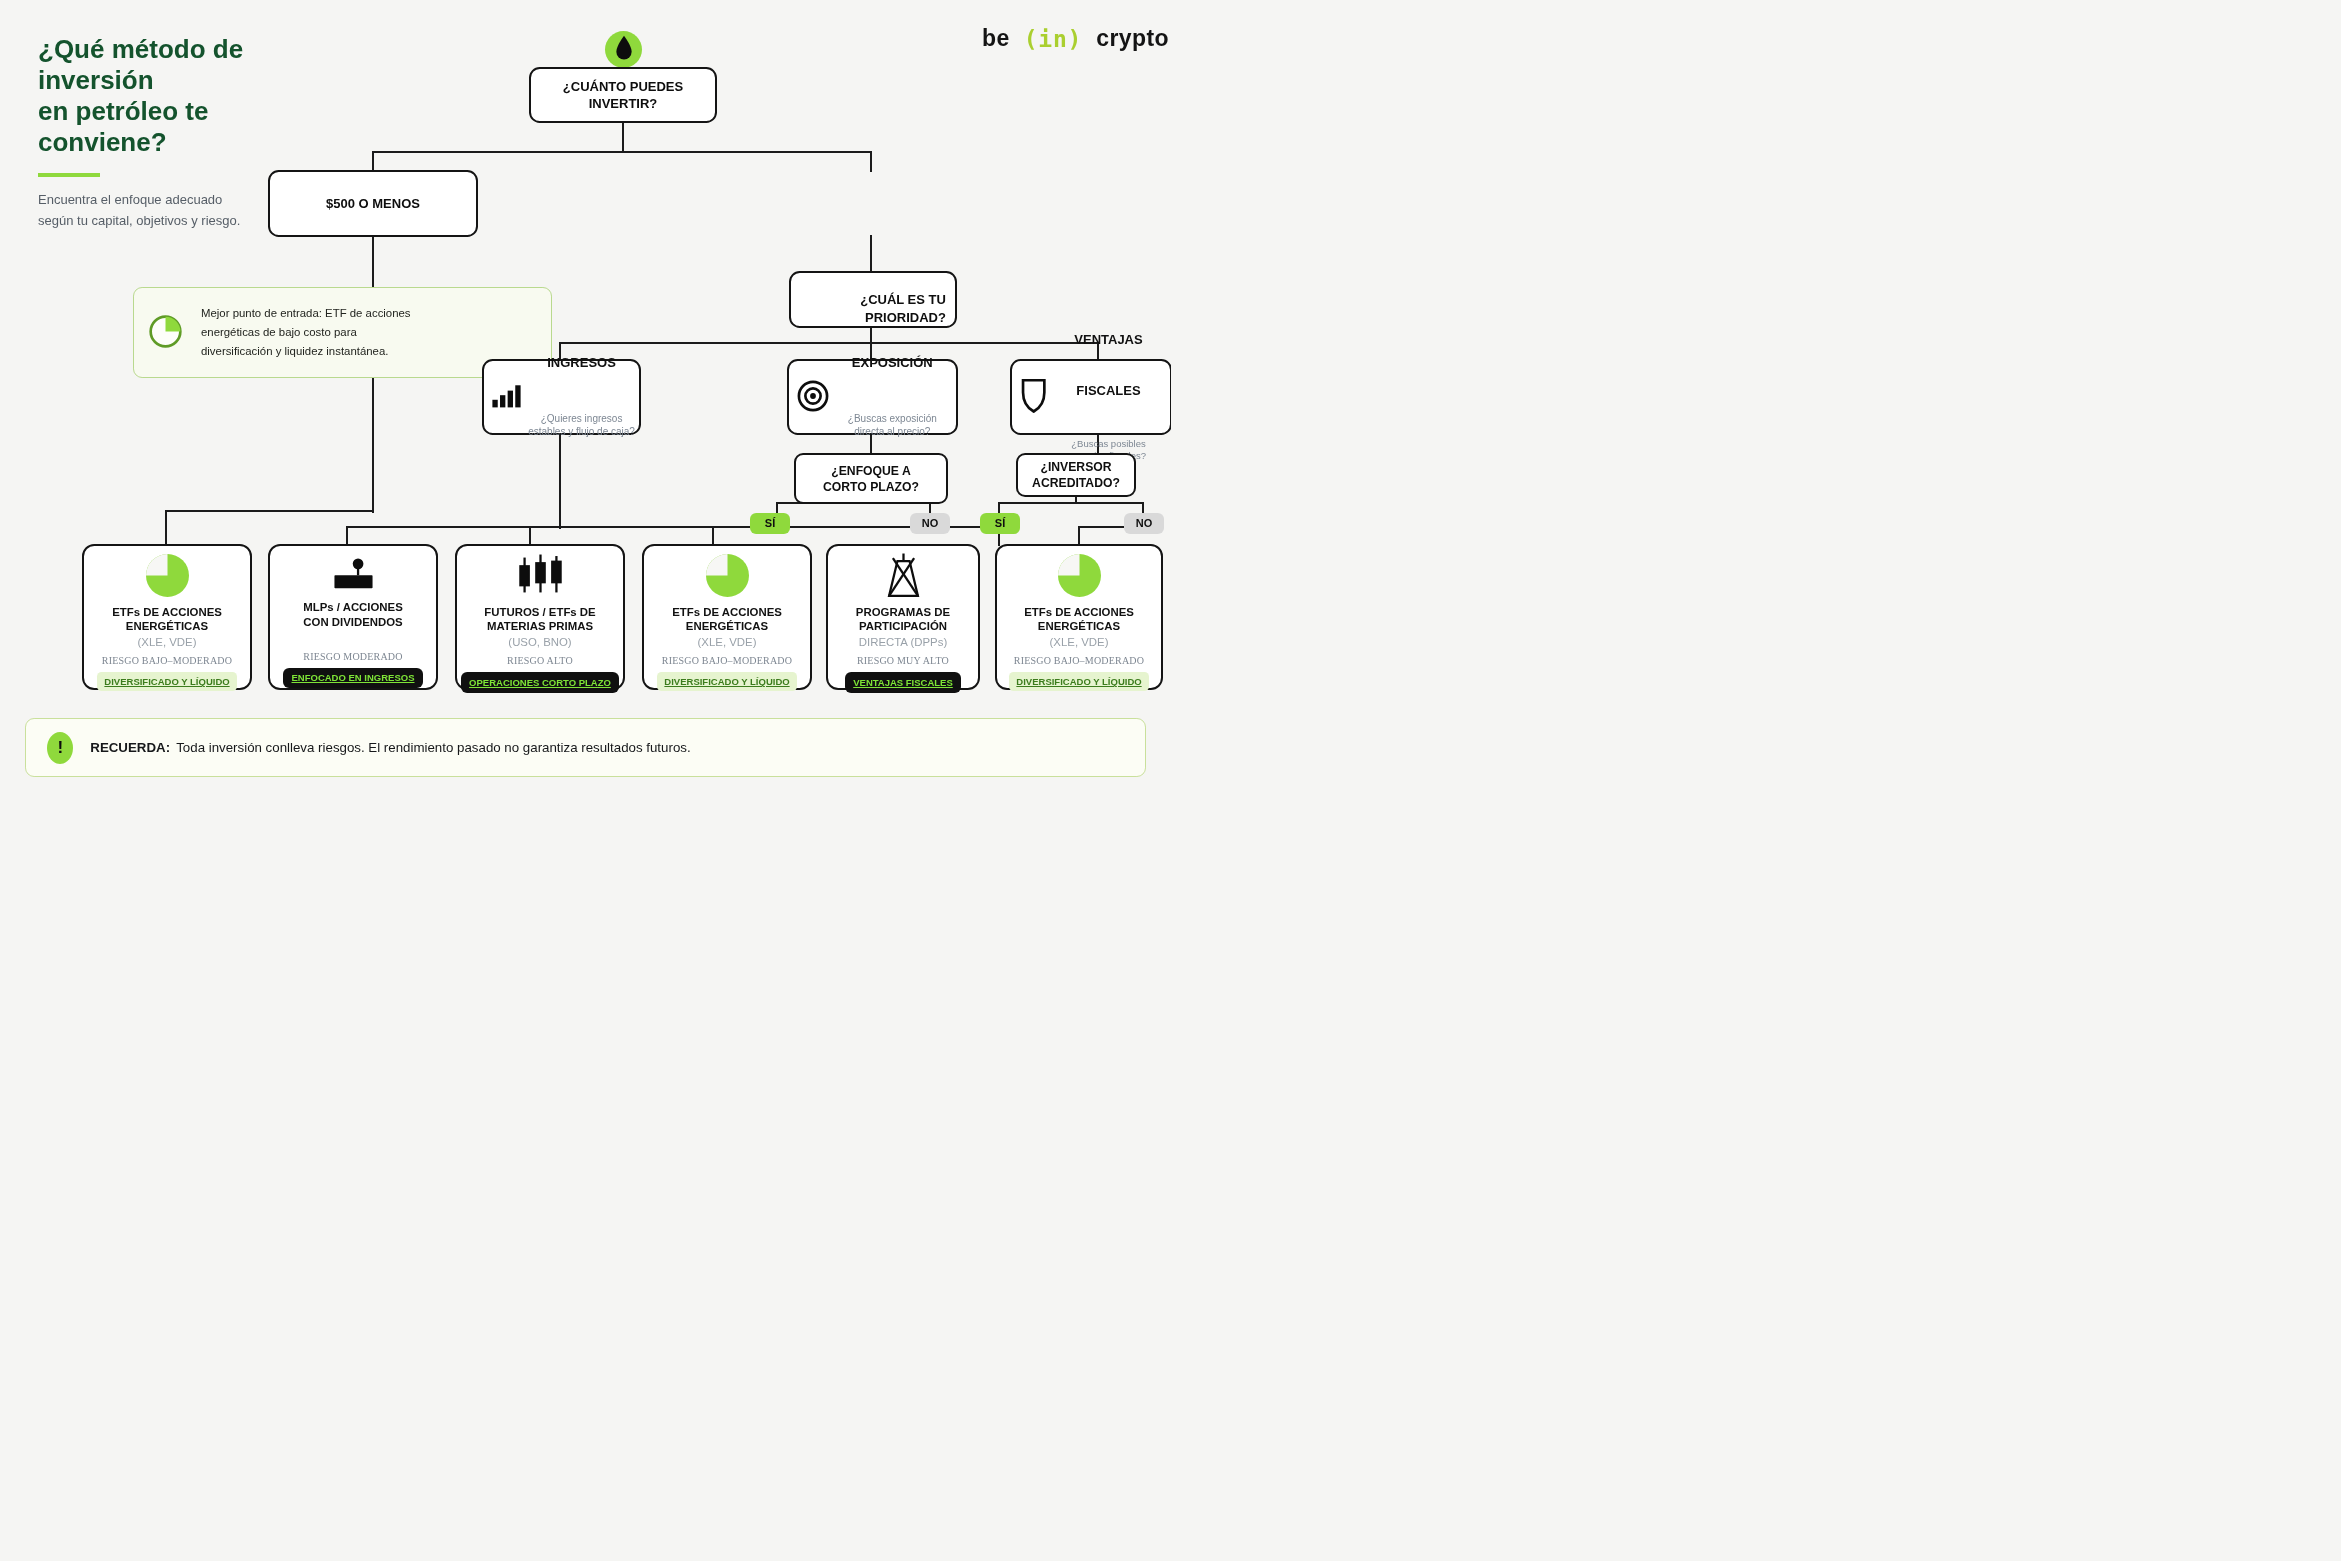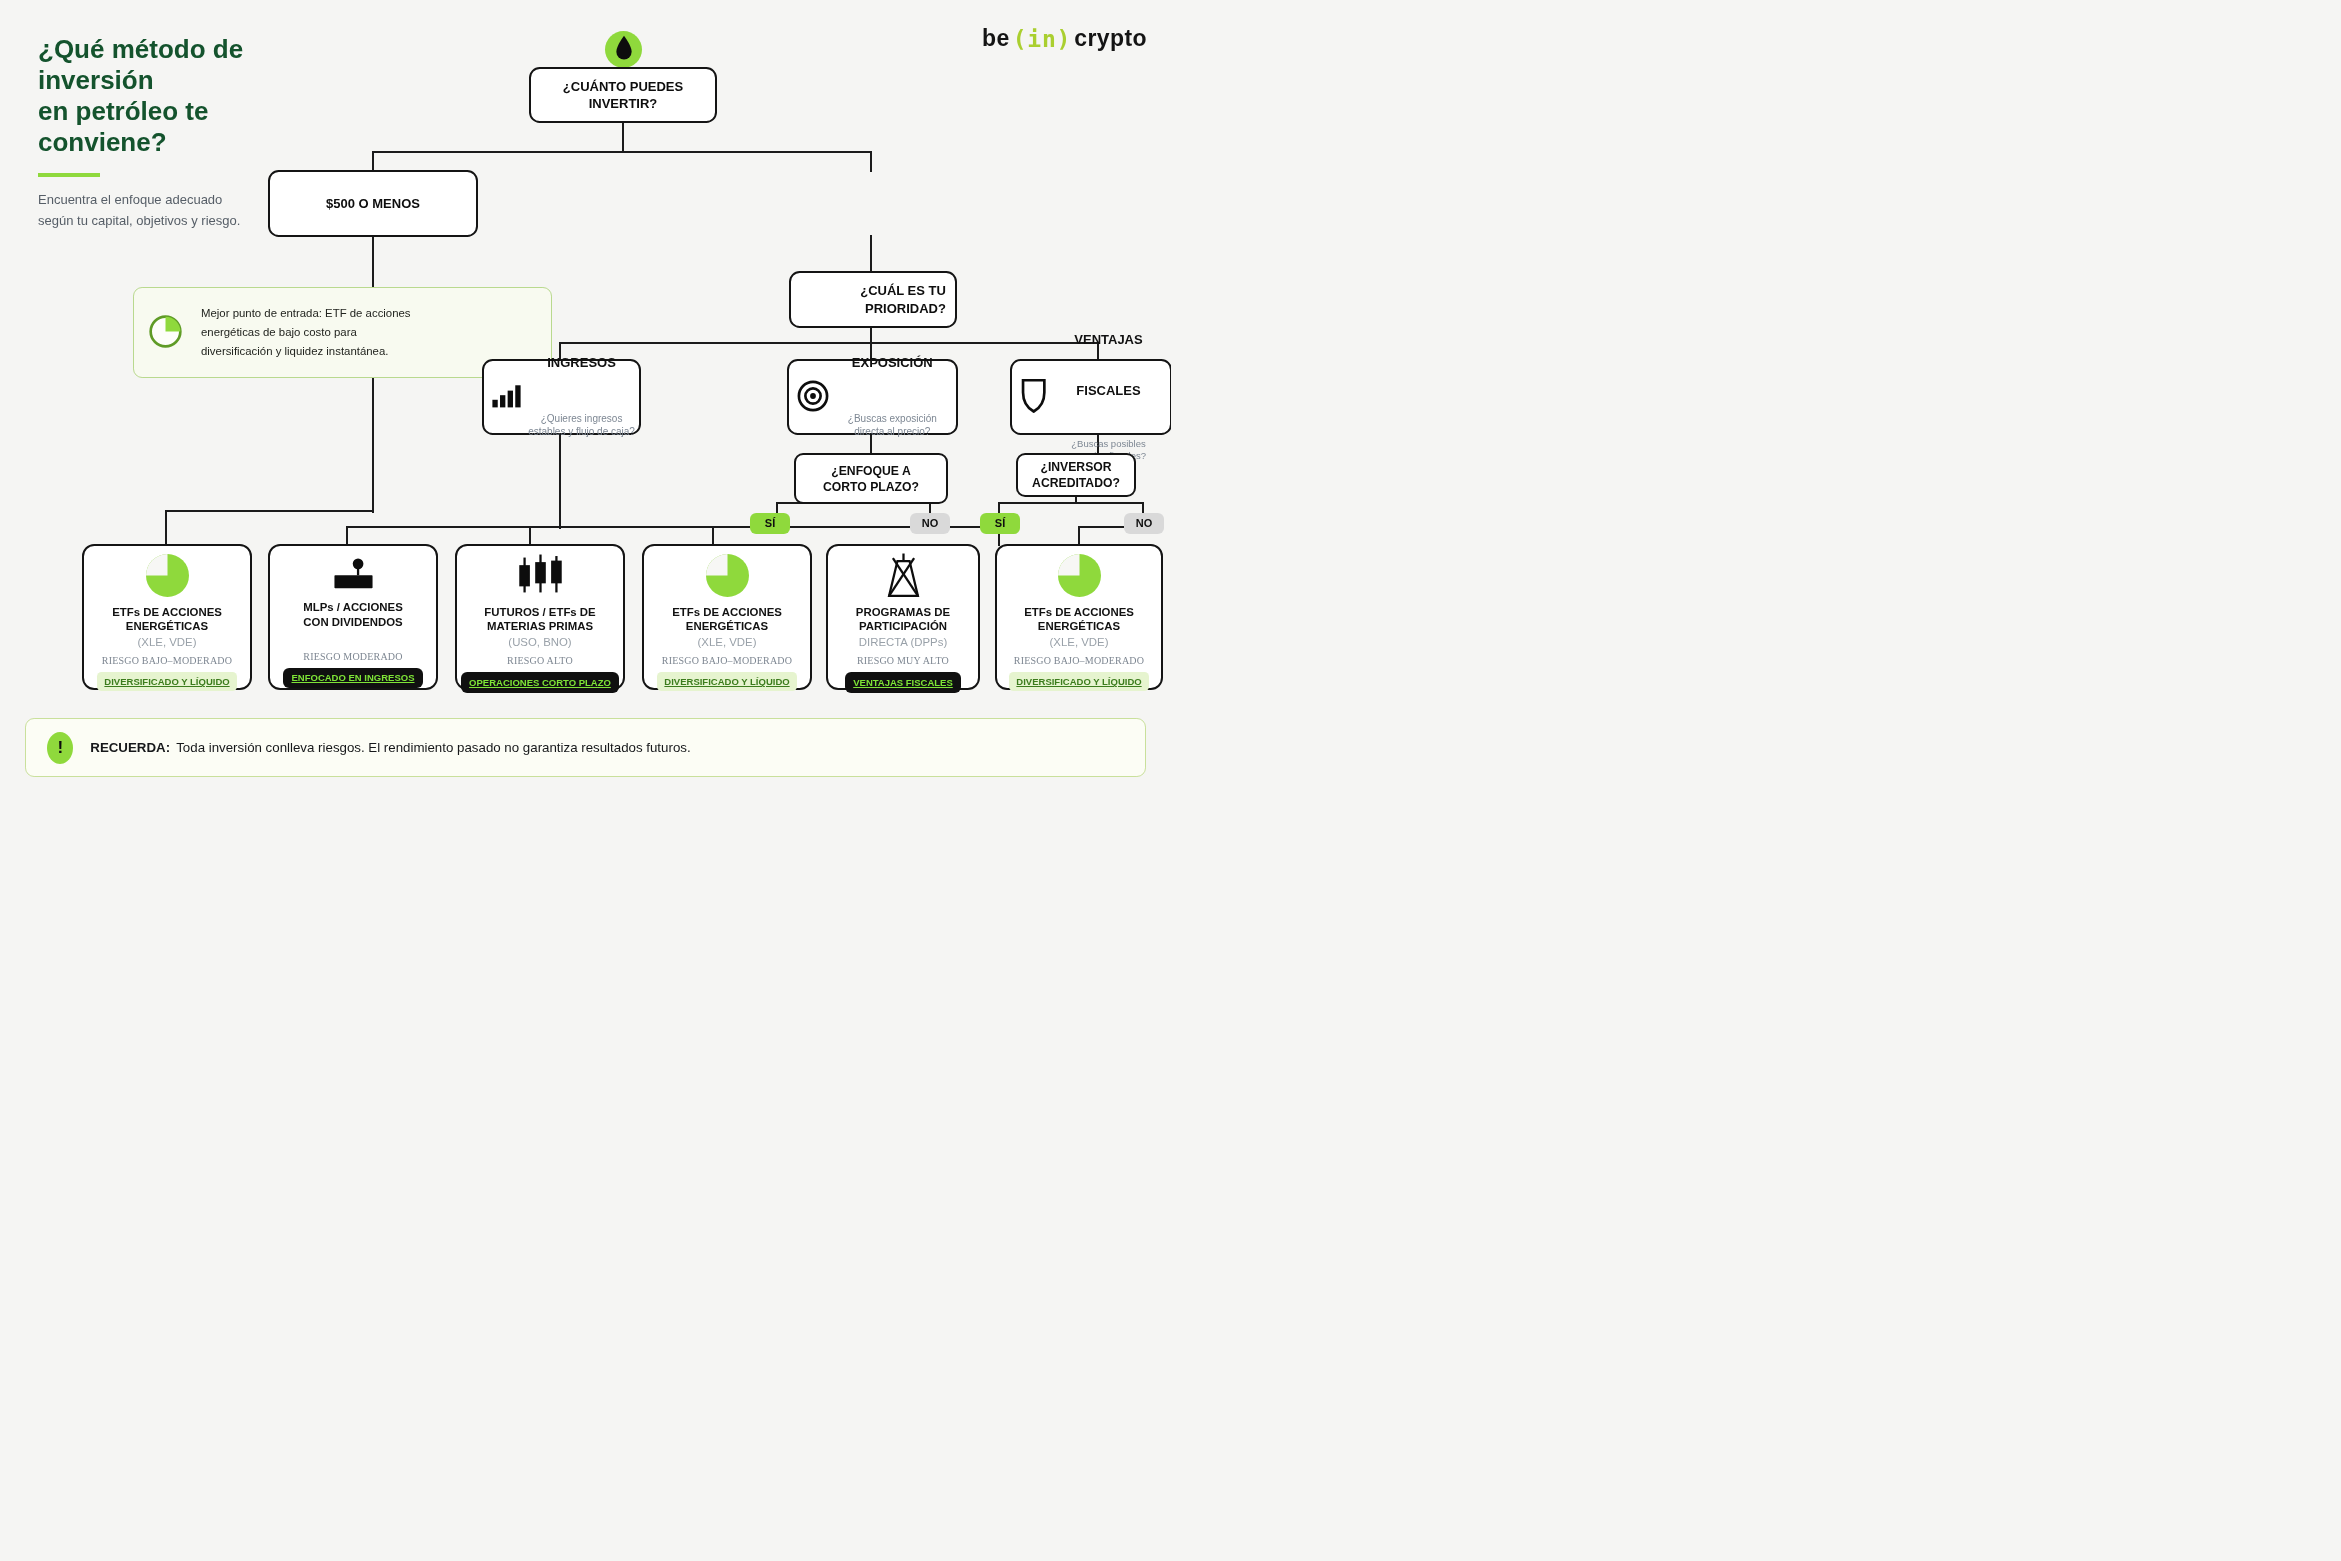--- a/index.html
+++ b/index.html
@@ -40,21 +40,21 @@
   
   .pbox{position:absolute;background:#fff;border:2.3px solid #141414;border-radius:10.7px;z-index:3;
         display:flex;align-items:center;padding:0 7.6px;gap:7.6px;}
   .pbox .ptext{flex:1;display:flex;flex-direction:column;align-items:center;text-align:center;gap:36px;}
   .pbox .ptitle{font-weight:bold;font-size:13px;line-height:15.2px;}
   .pbox .psub{color:var(--gray_text);font-size:10px;line-height:13.7px;margin-top:5.3px;white-space:nowrap;}
   .pbox .psub div{line-height:13.7px;}
   .pbox.small .psub{font-size:9.5px;margin-top:3px;}
   .pbox.small .psub div{line-height:12.2px;}
 
-  .right-align{align-items:flex-end !important;text-align:right !important;padding-right:9.1px;}
+  .right-align{align-items:flex-end !important;text-align:right !important;padding-right:9.1px;justify-content:flex-end;}
 
   
   .abadge{position:absolute;top:513px;width:40px;height:20.6px;border-radius:6.1px;z-index:4;
         display:flex;align-items:center;justify-content:center;font-weight:bold;font-size:11px;color:#101010;}
   .abadge.yes{background:var(--accent_green);}
   .abadge.no{background:#d9d9d9;}
 
   
   .card{position:absolute;top:544px;height:146px;background:#fff;border:2.3px solid #141414;border-radius:12.2px;
         z-index:3;display:flex;flex-direction:column;align-items:center;}
@@ -64,21 +64,21 @@
   .card .risk{font-size:10px;color:#7e8792;margin-top:5.3px;letter-spacing:0.2px;text-align:right;white-space:nowrap;font-family:Liberation Serif, serif;}
   .card .pill{margin-top:6.1px;font-weight:bold;font-size:9.5px;white-space:nowrap;text-decoration:underline;}
   .pill.green{background:var(--light_green_badge_bg);color:var(--dark_green_text);padding:3.8px 7.6px;border-radius:4.6px;}
   .pill.black{background:var(--black_badge_bg);color:var(--neon_green_on_black);padding:4.6px 8.4px;border-radius:6.1px;}
 
   
   .title{position:absolute;left:38px;top:34px;font-weight:bold;font-size:26px;line-height:31px;color:#14532d;}
   .underline{position:absolute;left:38px;top:173px;width:62px;height:3.8px;background:var(--accent_green);}
   .subtitle{position:absolute;left:38px;top:189px;font-size:13px;line-height:21.3px;color:#565e67;}
   .logo{position:absolute;left:982px;top:25px;font-size:23px;font-weight:800;letter-spacing:0.4px;
-        display:flex;align-items:center;gap:3px;color:#141414;}
+        display:flex;align-items:center;gap:14px;color:#141414;}
   .logo .in{color:var(--logo_green);letter-spacing:0.8px;font-family:"DejaVu Sans Mono",monospace;font-weight:bold;}
 
   
   .footer{position:absolute;left:25px;top:718px;width:1121px;height:59px;background:#fcfdf5;
         border:1.5px solid #c9e09b;border-radius:9.1px;z-index:3;display:flex;align-items:center;padding:0 21.3px;gap:17px;}
   .footer .alert{width:26px;height:32px;border-radius:50%;background:var(--accent_green);
         display:flex;align-items:center;justify-content:center;font-weight:800;font-size:17px;color:#0d0d0d;flex:0 0 auto;}
   .footer .ftext{font-size:13.3px;color:#16181a;}
   .footer .ftext b{margin-right:6.1px;}
 </style>

